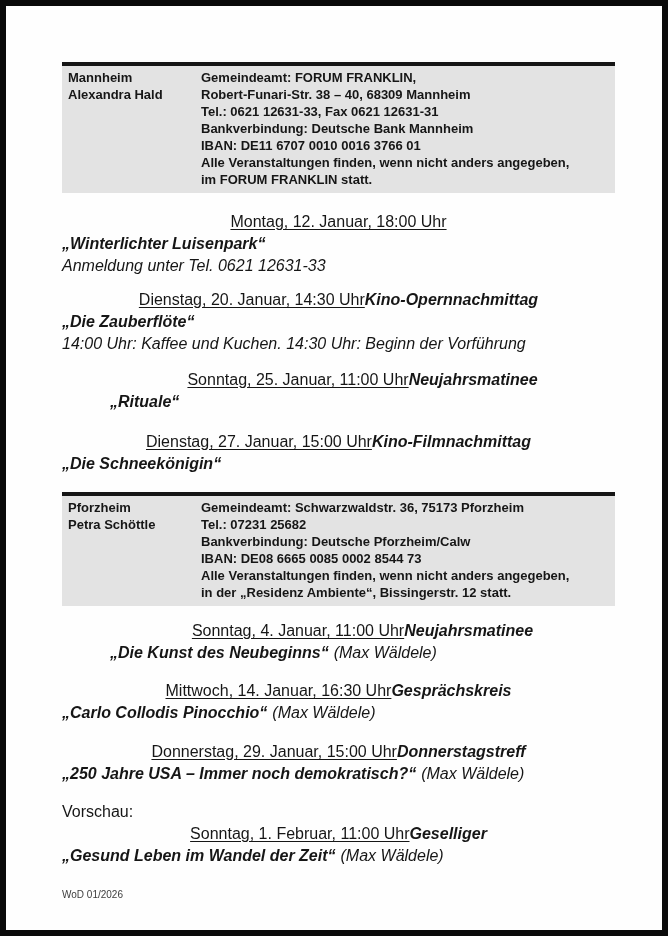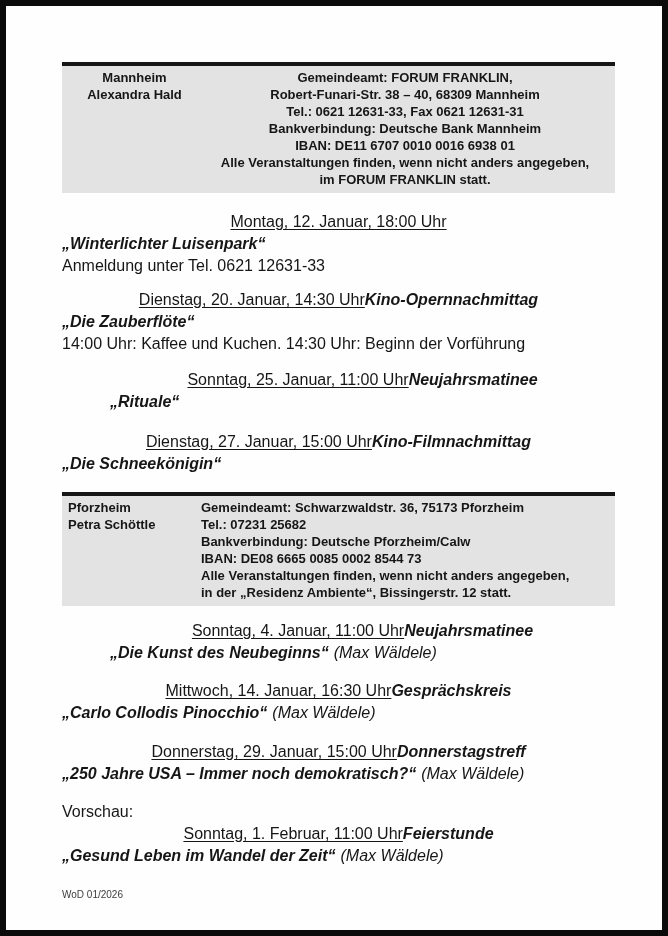--- a/index.html
+++ b/index.html
@@ -27,24 +27,24 @@
   .office-left { width:133px; flex-shrink:0; }
   .office-right { flex:1; }
 
   
   .event { font-size:16px; line-height:22px; }
   .event-head { display:flex; justify-content:center; align-items:baseline; }
   .event-date { text-decoration:underline; text-underline-offset:2px; }
   .event-cat { font-weight:bold; font-style:italic; text-align:right; }
   .event-title { font-weight:bold;font-style:italic; }
   .event-speaker { font-weight:normal; margin-left:5px; }
-  .event-note { font-weight:normal; }
+  .event-note { font-weight:normal;font-style:italic; }
   .lead-line { font-weight:normal; }
 
-  .mt56 { margin-top:56px;text-align:center; }
+  .mt56 { margin-top:56px; }
   .mt12 { margin-top:12px; }
   .mt14 { margin-top:14px;margin-left:48px; }
   .mt16 { margin-top:16px; }
   .mt17 { margin-top:17px; }
   .mt18 { margin-top:18px; }
 
   .footer { margin-top:22px; font-size:10px; color:#3d3d3d; }
 </style>
 </head>
 <body>
@@ -56,21 +56,21 @@
       <div class="office-body">
         <div class="office-left">
           <div>Mannheim</div>
           <div>Alexandra Hald</div>
         </div>
         <div class="office-right">
           <div>Gemeindeamt: FORUM FRANKLIN,</div>
           <div>Robert-Funari-Str. 38 – 40, 68309 Mannheim</div>
           <div>Tel.: 0621 12631-33, Fax 0621 12631-31</div>
           <div>Bankverbindung: Deutsche Bank Mannheim</div>
-          <div>IBAN: DE11 6707 0010 0016 6938 01</div>
+          <div>IBAN: DE11 6707 0010 0016 3766 01</div>
           <div>Alle Veranstaltungen finden, wenn nicht anders angegeben,</div>
           <div>im FORUM FRANKLIN statt.</div>
         </div>
       </div>
     </div>
 
     <div class="event mt18">
       <div class="event-head">
         <span class="event-date">Montag, 12. Januar, 18:00 Uhr</span>
       </div>
@@ -147,21 +147,21 @@
       </div>
       <div class="event-title">
         <span>„250 Jahre USA – Immer noch demokratisch?“</span><span class="event-speaker">(Max Wäldele)</span>
       </div>
     </div>
 
     <div class="event mt16">
       <div class="lead-line">Vorschau:</div>
       <div class="event-head">
         <span class="event-date">Sonntag, 1. Februar, 11:00 Uhr</span>
-        <span class="event-cat">Feierstunde</span>
+        <span class="event-cat">Geselliger</span>
       </div>
       <div class="event-title">
         <span>„Gesund Leben im Wandel der Zeit“</span><span class="event-speaker">(Max Wäldele)</span>
       </div>
     </div>
 
     <div class="footer">WoD 01/2026</div>
 
   </div>
 </div>

